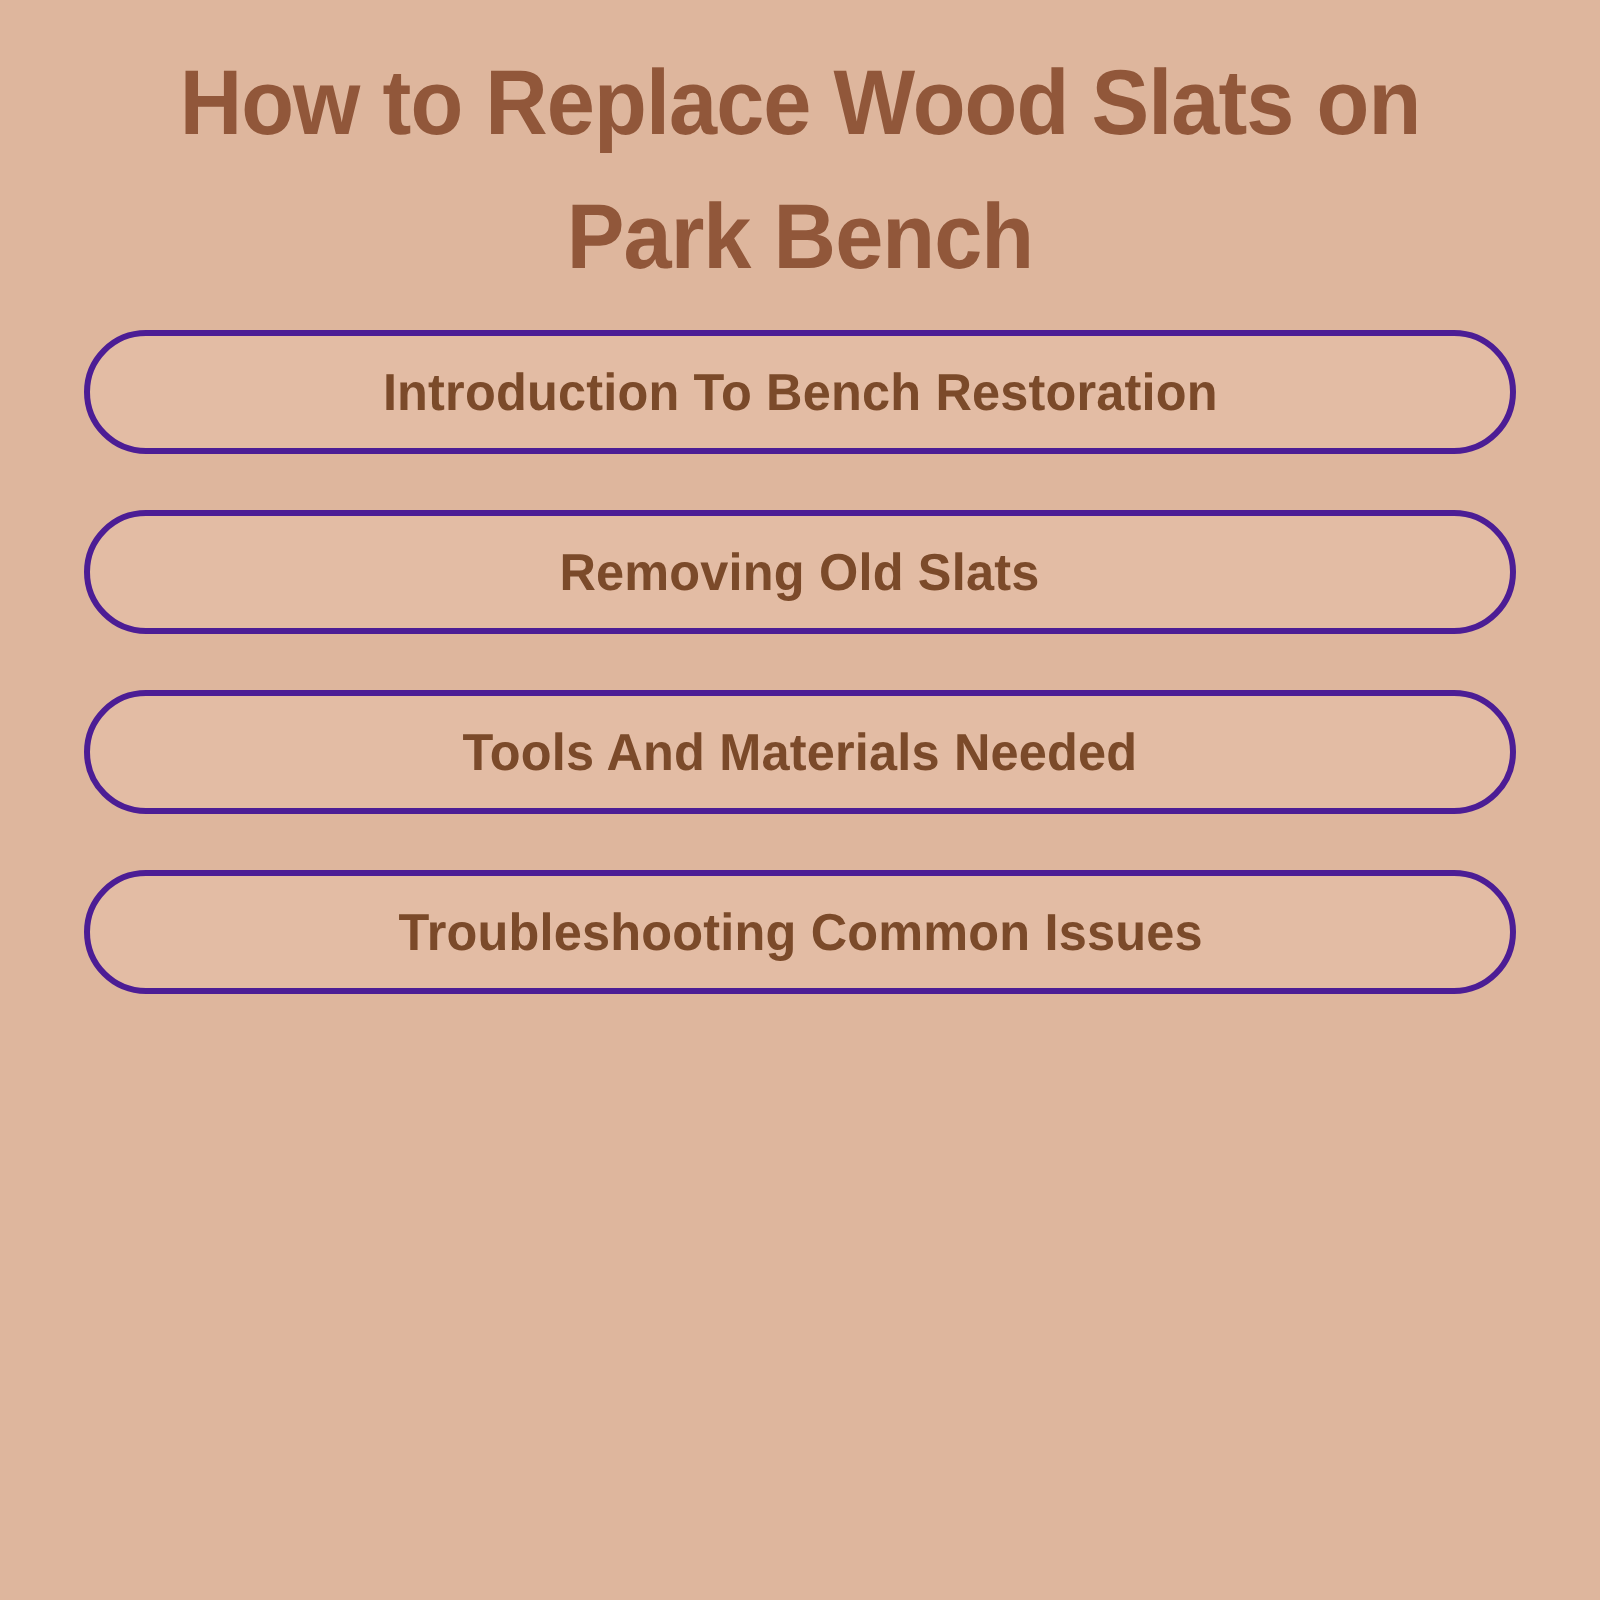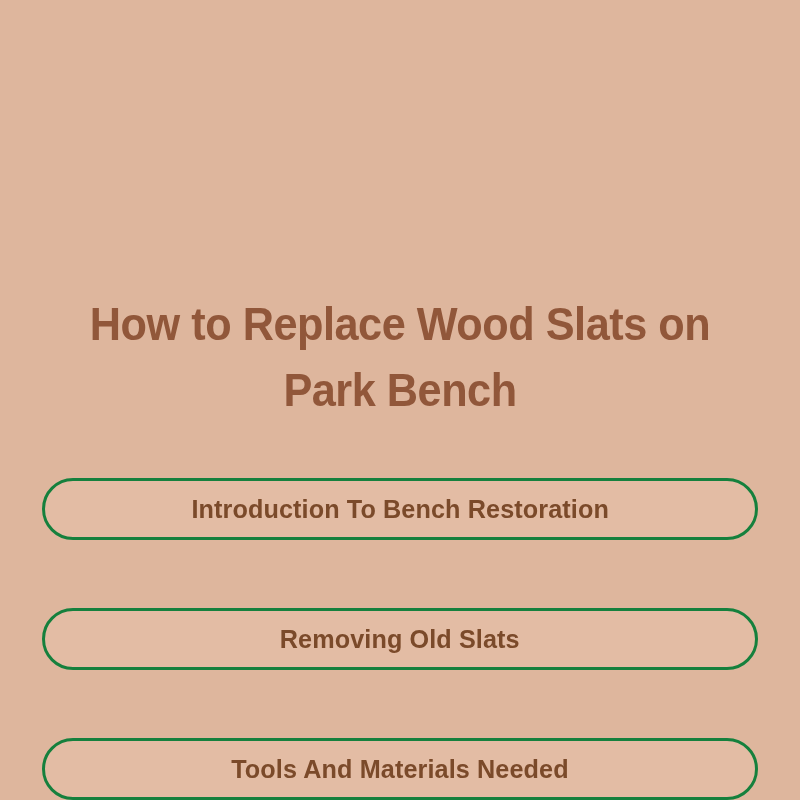--- a/index.html
+++ b/index.html
@@ -16,21 +16,20 @@
 
   .infographic {
     position: relative;
     width: 800px;
     height: 800px;
     background: #deb69d;
     box-sizing: border-box;
     display: flex;
     flex-direction: column;
     align-items: center;
-    justify-content: flex-end;
   }
 
   .title {
     width: 760px;
     margin: 0;
     padding: 18px 0 0 0;
     text-align: center;
     font-family: "Liberation Sans", sans-serif;
     font-weight: bold;
     font-size: 46px;
@@ -50,29 +49,28 @@
     display: flex;
     flex-direction: column;
     align-items: stretch;
     margin-top: 14px;
   }
 
   .pill {
     position: relative;
     height: 62px;
     margin-bottom: 28px;
-    border: 3px solid #15803d;
+    border: 3px solid #4c1d95;
     border-radius: 34px;
     background: #e3bca4;
     display: flex;
     align-items: center;
     justify-content: center;
     box-sizing: border-box;
     cursor: pointer;
-    margin-top: 40px;
   }
 
   .pill:last-child {
     margin-bottom: 0;
   }
 
   .pill-label {
     font-family: "Liberation Sans", sans-serif;
     font-weight: bold;
     font-size: 26px;
@@ -100,15 +98,18 @@
       <span class="pill-label">Removing Old Slats</span>
     </li>
 
     <li class="pill">
       <span class="pill-label">Tools And Materials Needed</span>
     </li>
 
 
 
 
+    <li class="pill">
+      <span class="pill-label">Troubleshooting Common Issues</span>
+    </li>
 
   </ul>
 </div>
 
 </body></html>

